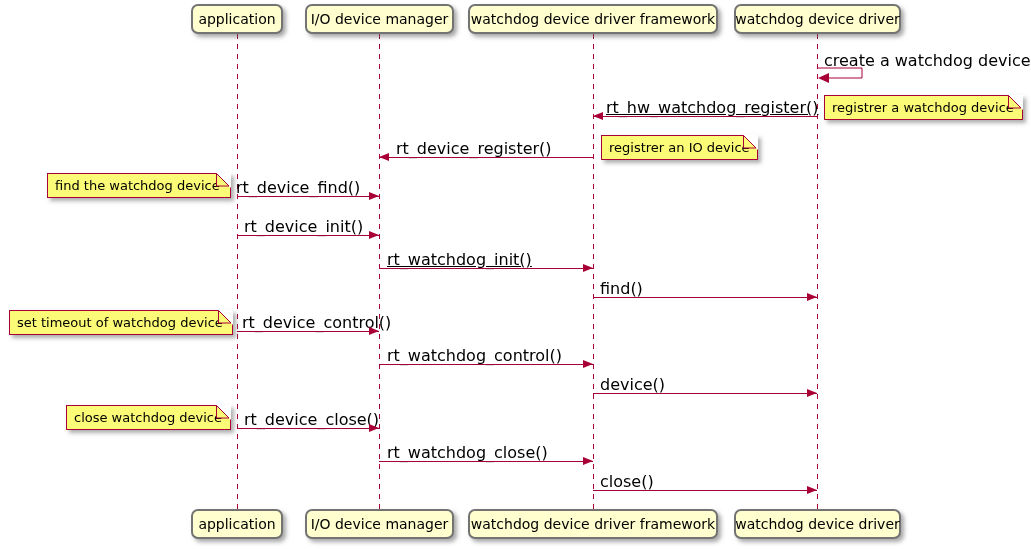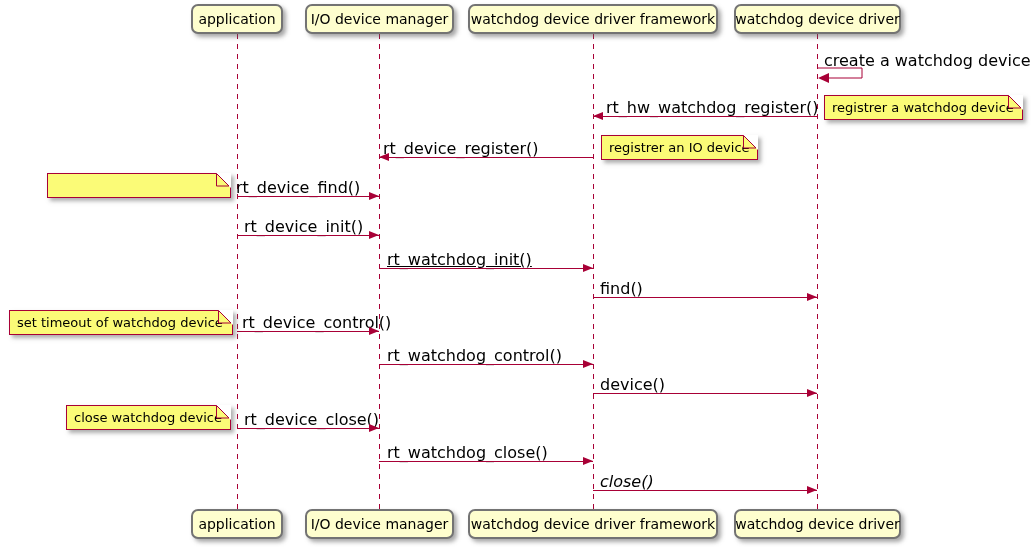--- a/index.html
+++ b/index.html
@@ -76,25 +76,25 @@
   <div class="pbox" style="left:734px;top:509px;width:167px;">
       <span>watchdog device driver</span>
     </div>
 
   <div class="mlabel" style="left:824px;top:51px;">create a watchdog device</div>
   <svg class="selfmsg-svg" style="left:817px;top:60px;" width="60" height="26">
     <path d="M1 8 H45 V18 H12" fill="none" stroke="#A80036" stroke-width="1"></path>
     <polygon points="1,18 12,13 12,23" fill="#A80036"></polygon>
   </svg>
 
-  <div class="mlabel" style="left:606px;top:98px;">rt_hw_watchdog_register()</div>
+  <div class="mlabel" style="left:606px;top:98px;text-decoration:underline;">rt_hw_watchdog_register()</div>
   <div class="mline" style="left:593px;top:116px;width:224px;"></div>
   <div class="arr-l" style="left:593px;top:112px;"></div>
 
-  <div class="mlabel" style="left:383px;top:139px;">rt_device_register()</div>
+  <div class="mlabel" style="left:396px;top:139px;">rt_device_register()</div>
   <div class="mline" style="left:379px;top:157px;width:214px;"></div>
   <div class="arr-l" style="left:379px;top:153px;"></div>
 
   <div class="mlabel" style="left:236px;top:178px;">rt_device_find()</div>
   <div class="mline" style="left:237px;top:196px;width:142px;"></div>
   <div class="arr-r" style="left:369px;top:192px;"></div>
 
   <div class="mlabel" style="left:244px;top:217px;">rt_device_init()</div>
   <div class="mline" style="left:237px;top:235px;width:142px;"></div>
   <div class="arr-r" style="left:369px;top:231px;"></div>
@@ -120,39 +120,40 @@
   <div class="arr-r" style="left:807px;top:389px;"></div>
 
   <div class="mlabel" style="left:244px;top:410px;">rt_device_close()</div>
   <div class="mline" style="left:237px;top:428px;width:142px;"></div>
   <div class="arr-r" style="left:369px;top:424px;"></div>
 
   <div class="mlabel" style="left:387px;top:443px;">rt_watchdog_close()</div>
   <div class="mline" style="left:379px;top:461px;width:214px;"></div>
   <div class="arr-r" style="left:583px;top:457px;"></div>
 
-  <div class="mlabel" style="left:600px;top:472px;font-style:italic;">close()</div>
+  <div class="mlabel" style="left:600px;top:472px;">close()</div>
   <div class="mline" style="left:593px;top:490px;width:224px;"></div>
   <div class="arr-r" style="left:807px;top:486px;"></div>
 
   <div class="note" style="left:824px;top:95px;width:199px;">
     <span>registrer a watchdog device</span>
     <svg class="fold" width="15" height="15">
         <path d="M0 0 H15 V15 Z" fill="#ffffff"></path>
         <path d="M0.5 0.5 L13 13 H0.5 Z" fill="#FBFB77" stroke="#A80036" stroke-width="1"></path>
       </svg>
   </div>
   <div class="note" style="left:601px;top:135px;width:157px;">
     <span>registrer an IO device</span>
     <svg class="fold" width="15" height="15">
         <path d="M0 0 H15 V15 Z" fill="#ffffff"></path>
         <path d="M0.5 0.5 L13 13 H0.5 Z" fill="#FBFB77" stroke="#A80036" stroke-width="1"></path>
       </svg>
   </div>
   <div class="note" style="left:47px;top:173px;width:184px;">
+    <span>find the watchdog device</span>
     <svg class="fold" width="15" height="15">
         <path d="M0 0 H15 V15 Z" fill="#ffffff"></path>
         <path d="M0.5 0.5 L13 13 H0.5 Z" fill="#FBFB77" stroke="#A80036" stroke-width="1"></path>
       </svg>
   </div>
   <div class="note" style="left:9px;top:310px;width:224px;">
     <span>set timeout of watchdog device</span>
     <svg class="fold" width="15" height="15">
         <path d="M0 0 H15 V15 Z" fill="#ffffff"></path>
         <path d="M0.5 0.5 L13 13 H0.5 Z" fill="#FBFB77" stroke="#A80036" stroke-width="1"></path>

